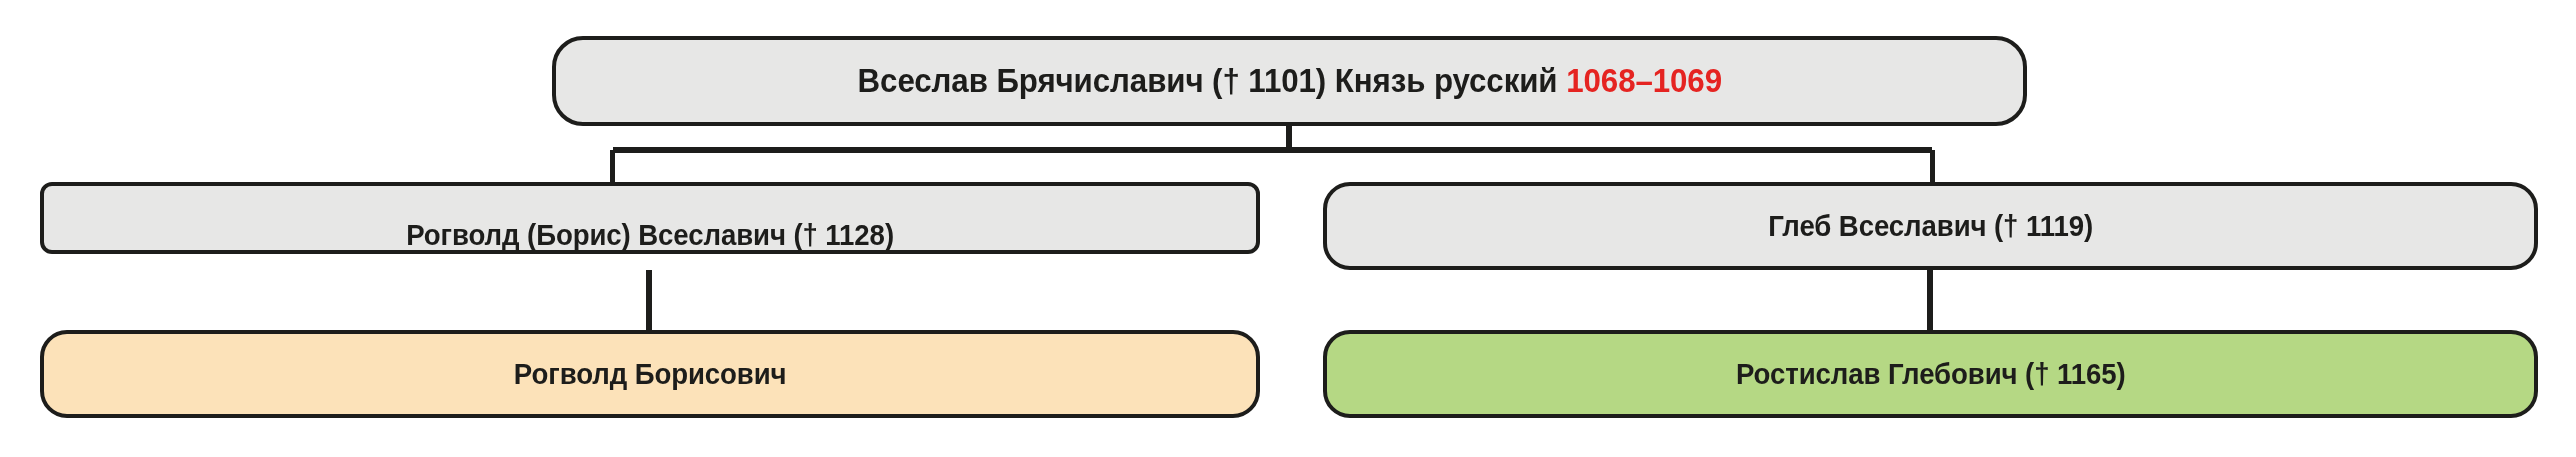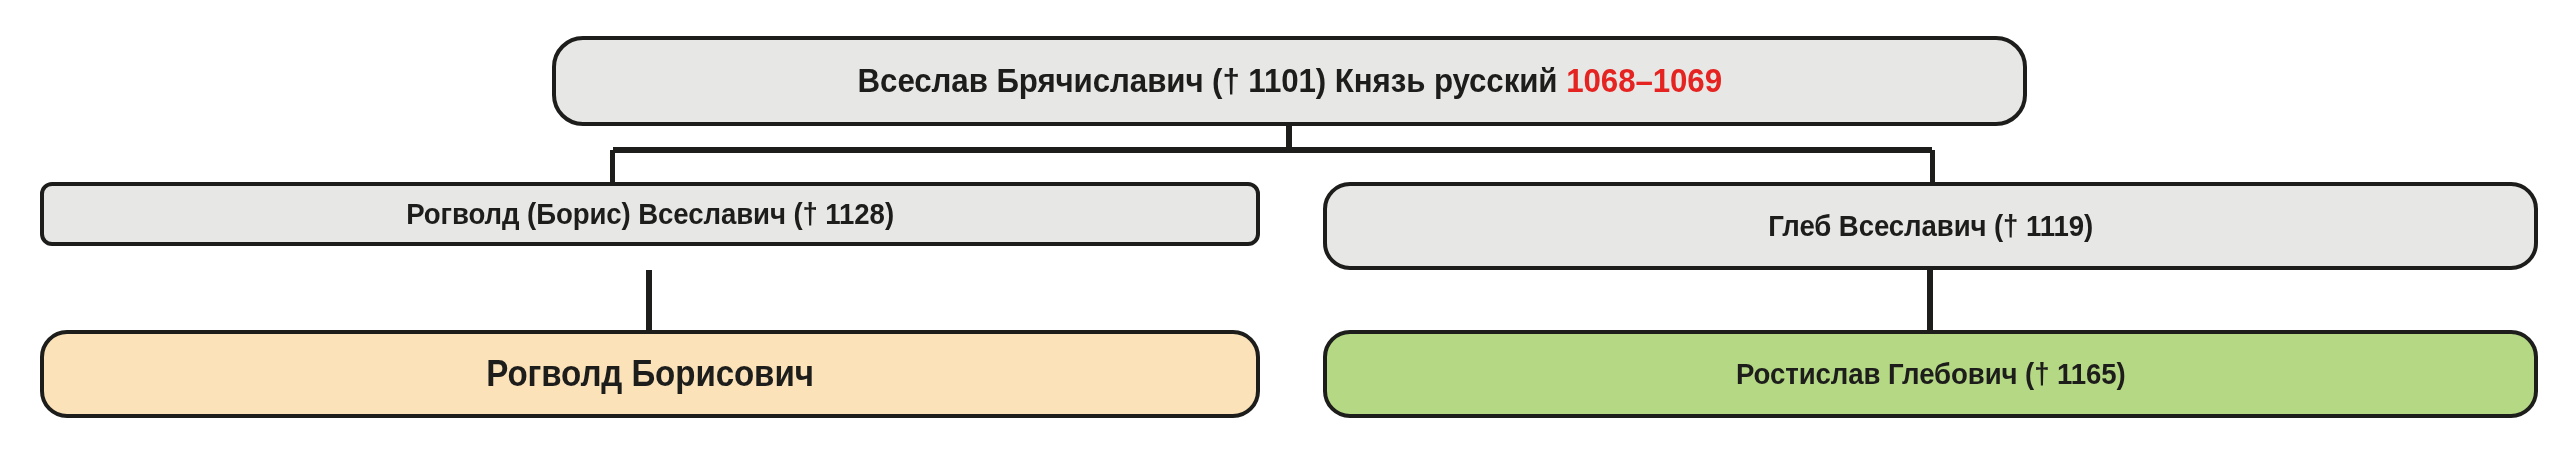--- a/index.html
+++ b/index.html
@@ -50,34 +50,35 @@
   .node-green  { background: #b5d884; }
 
   
   #node-root {
     left: 552px;  top: 36px;
     width: 1475px; height: 90px;
     font-size: 34px;
   }
   #node-rogvold-borisovich-parent {
     left: 40px;   top: 182px;
-    width: 1220px; height: 64px;
+    width: 1220px; height: 72px;
     font-size: 30px;
     border-radius: 12px;
+    align-items: flex-end;
   }
   #node-gleb {
     left: 1323px; top: 182px;
     width: 1215px; height: 88px;
     font-size: 30px;
     border-radius: 27px;
   }
   #node-rogvold-borisovich {
     left: 40px;   top: 330px;
     width: 1220px; height: 88px;
-    font-size: 36px;
+    font-size: 30px;
     border-radius: 27px;
   }
   #node-rostislav {
     left: 1323px; top: 330px;
     width: 1215px; height: 88px;
     font-size: 30px;
     border-radius: 27px;
   }
   .reign-dates {
     color: #e52421;

